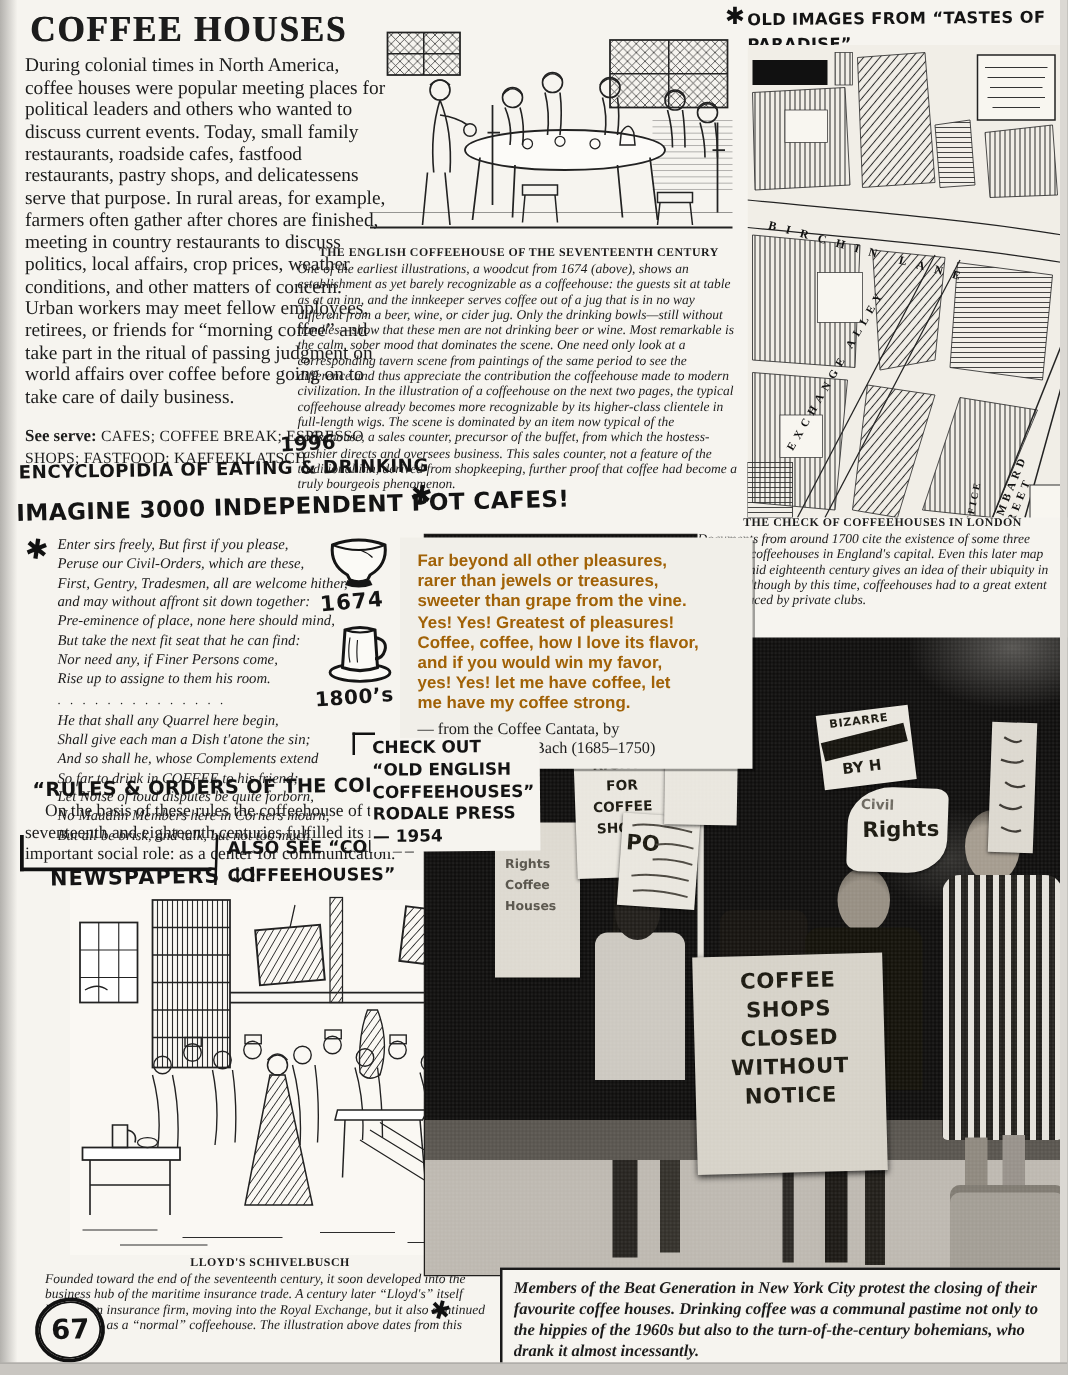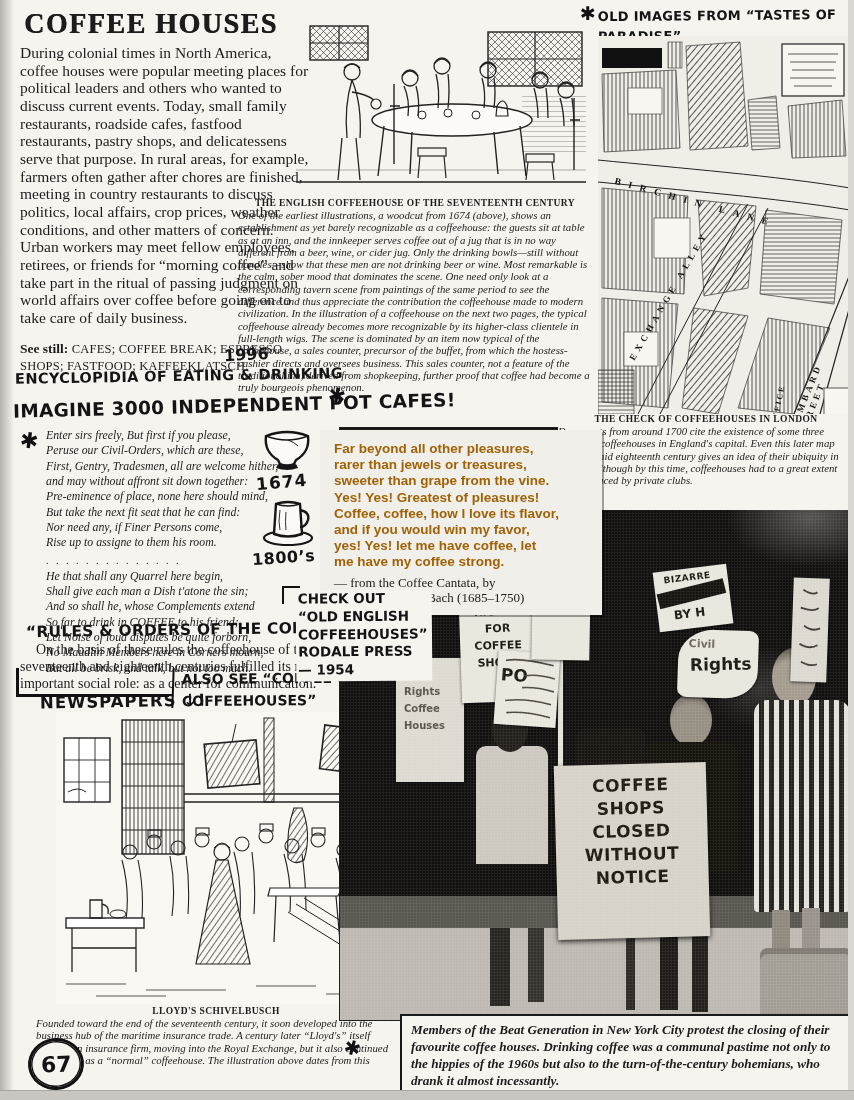--- a/index.html
+++ b/index.html
@@ -115,21 +115,21 @@
 and if you would win my favor,
 yes! Yes! let me have coffee, let
 me have my coffee strong.</div>
     <div class="pre" style="font-size:13px;line-height:1.2;margin-top:4px;">— from the Coffee Cantata, by
 Johann Sebastian Bach (1685–1750)</div>
   </div>
 
   <div class="abs" style="left:24px;top:8px;font-size:28px;font-weight:700;letter-spacing:1.5px;transform:scaleY(1.05);text-shadow:.6px 0 #222;">COFFEE HOUSES</div>
   <div class="abs" style="left:20px;top:44px;width:290px;font-size:15.5px;line-height:1.14;">During colonial times in North America, coffee houses were popular meeting places for political leaders and others who wanted to discuss current events. Today, small family restaurants, roadside cafes, fastfood restaurants, pastry shops, and delicatessens serve that purpose. In rural areas, for example, farmers often gather after chores are finished, meeting in country restaurants to discuss politics, local affairs, crop prices, weather conditions, and other matters of concern. Urban workers may meet fellow employees, retirees, or friends for “morning coffee” and take part in the ritual of passing judgment on world affairs over coffee before going on to take care of daily business.</div>
   <div class="abs" style="left:20px;top:341px;width:290px;font-size:13.5px;line-height:1.25;">
-    <span style="font-weight:700;">See still:</span>
+    <span style="font-weight:700;">See serve:</span>
     <span style="font-size:12.5px;letter-spacing:.2px;">CAFES; COFFEE BREAK; ESPRESSO SHOPS; FASTFOOD; KAFFEEKLATSCH.</span>
   </div>
 
   <div class="abs hand" style="left:224px;top:345px;font-size:16px;transform:rotate(-3deg);">1996</div>
   <div class="abs hand" style="left:15px;top:368px;font-size:14.5px;letter-spacing:.4px;transform:rotate(-1deg);">ENCYCLOPIDIA OF EATING &amp; DRINKING</div>
   <div class="abs hand" style="left:13px;top:395px;font-size:18.5px;letter-spacing:.3px;transform:rotate(-1.5deg);">IMAGINE 3000 INDEPENDENT POT CAFES!</div>
 
   <svg class="abs" style="left:292px;top:14px;" width="298" height="196" viewBox="0 0 298 196">
     <defs>
       <pattern id="lat" width="7" height="7" patternUnits="userSpaceOnUse">

